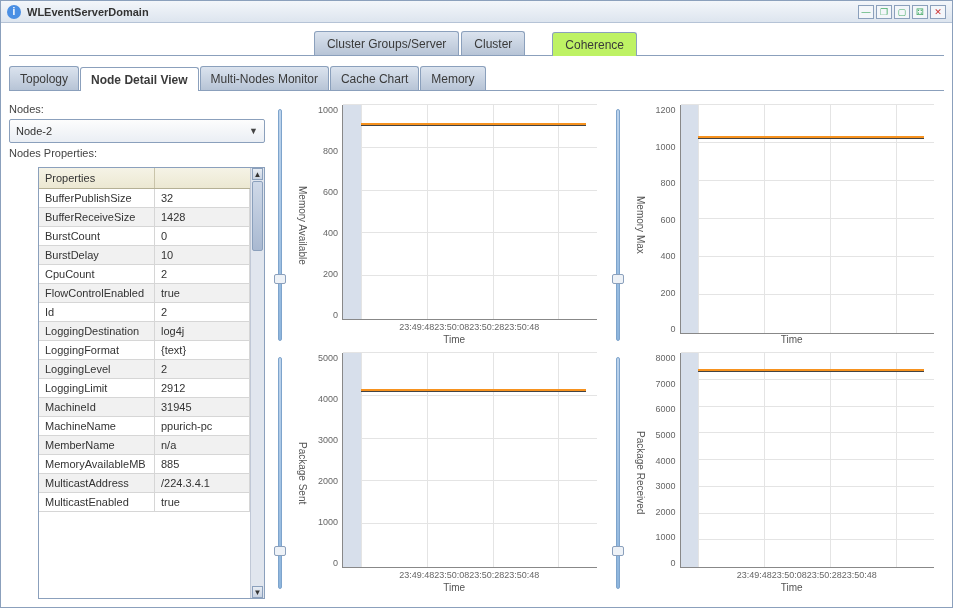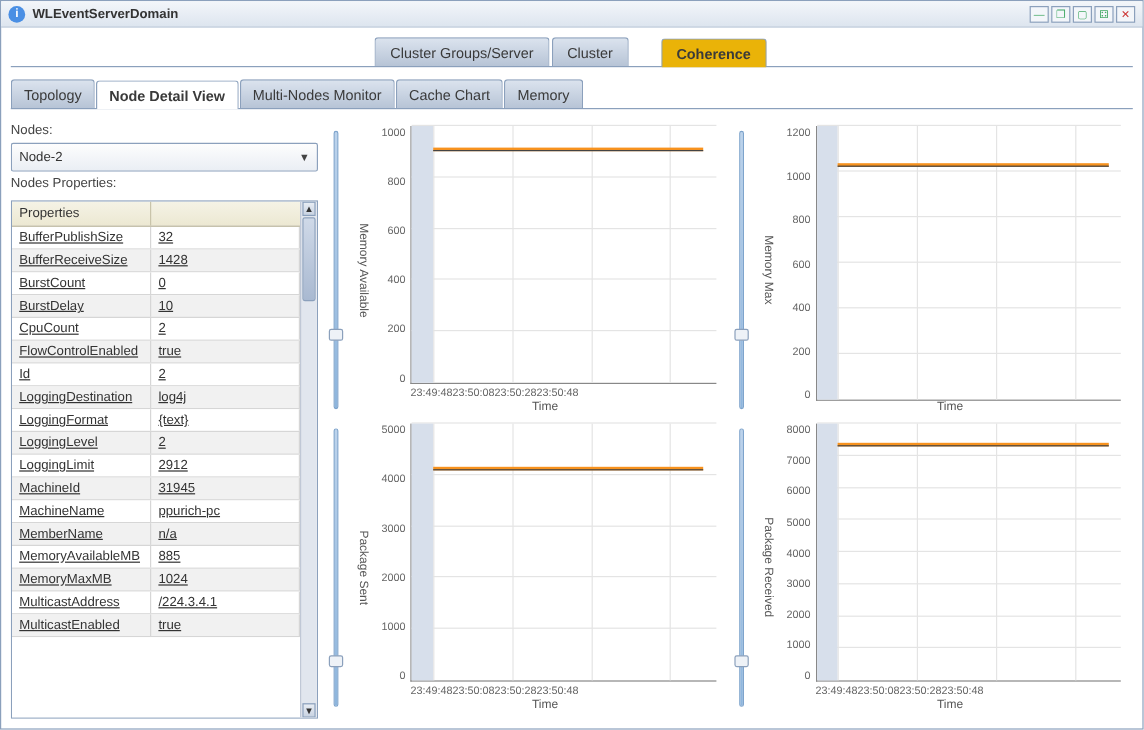--- a/index.html
+++ b/index.html
@@ -6,37 +6,37 @@
   body { margin: 0; font-family: Arial, sans-serif; font-size: 11px; background: #fff; color: #333; }
   .window { width: 953px; height: 608px; border: 1px solid #8ba0bc; display: flex; flex-direction: column; position: relative; }
   .titlebar { height: 22px; background: linear-gradient(#f3f6fa,#dde5ef); border-bottom: 1px solid #b5c3d6; display: flex; align-items: center; padding: 0 6px; }
   .titlebar .info-icon { width: 14px; height: 14px; background: #4a8fe4; border-radius: 50%; color: #fff; font-weight: bold; display: inline-flex; align-items: center; justify-content: center; margin-right: 6px; font-size: 10px; }
   .titlebar .title { font-weight: bold; color: #333; flex: 1; }
   .titlebar .wbtn { width: 16px; height: 14px; border: 1px solid #8ba0bc; margin-left: 2px; background: #f3f6fa; display: inline-flex; align-items: center; justify-content: center; font-size: 9px; cursor: pointer; color:#4a6; }
   .titlebar .wbtn.x { color:#c33; }
   .content { flex: 1; padding: 8px; display: flex; flex-direction: column; overflow: hidden; }
   .tabs { display: flex; align-items: flex-end; border-bottom: 1px solid #8ba0bc; justify-content: center; }
   .tab { padding: 5px 12px 4px; border: 1px solid #8ba0bc; border-bottom: none; margin-right: 2px; background: linear-gradient(#dbe3ee,#b7c4d6); color: #3a3a3a; cursor: pointer; border-radius: 3px 3px 0 0; font-size: 12px; }
-  .tab.active { background: #eab308; font-weight: bold; position: relative; top: 1px; margin-left: 25px; }
+  .tab.active { background: #bef264; font-weight: normal; position: relative; top: 1px; margin-left: 25px; }
   .subtabs-wrap { padding-top: 10px; }
   .subtabs { display: flex; align-items: flex-end; border-bottom: 1px solid #8ba0bc; }
   .subtab { padding: 5px 10px 4px; border: 1px solid #8ba0bc; border-bottom: none; margin-right: 1px; background: linear-gradient(#dbe3ee,#b7c4d6); color: #3a3a3a; cursor: pointer; border-radius: 3px 3px 0 0; font-size: 12px; }
   .subtab.active { background: #fff; font-weight: bold; position: relative; top: 1px; }
   .main-row { display: flex; flex: 1; overflow: hidden; margin-top: 8px; gap: 8px; }
   .left-pane { width: 256px; display: flex; flex-direction: column; }
   .label { margin: 4px 0; color: #444; }
   .select { height: 24px; border: 1px solid #8ba0bc; background: linear-gradient(#fdfdfd,#eaeef4); display: flex; align-items: center; justify-content: space-between; padding: 0 6px; cursor: pointer; border-radius: 2px; }
   .select .tri { font-size: 9px; color: #444; }
-  .table-wrap { border: 1px solid #8ba0bc; flex: 1; display: flex; overflow: hidden; margin-top: 4px; }
+  .table-wrap { border: 1px solid #8ba0bc; flex: 1; display: flex; overflow: hidden; margin-top: 4px; margin-left: 29px; }
   .table { flex: 1; overflow: hidden; }
   .table-header { display: flex; background: linear-gradient(#f5f3e6,#ece8d2); border-bottom: 1px solid #b5b095; font-weight: normal; color: #333; }
   .th { padding: 4px 6px; border-right: 1px solid #c9c4aa; }
   .th.prop { width: 116px; }
   .th.val { flex: 1; }
-  .tbody { overflow: hidden; text-decoration: underline; }
+  .tbody { overflow: hidden; }
   .tr { display: flex; border-bottom: 1px solid #d6d6d6; }
   .tr:nth-child(even) { background: #f1f1f1; }
   .tr:nth-child(odd) { background: #fff; }
   .td { padding: 3px 6px; border-right: 1px solid #d6d6d6; overflow: hidden; white-space: nowrap; text-overflow: clip; }
   .td.prop { width: 116px; }
   .td.val { flex: 1; }
   .table-scroll { width: 14px; background: #e1e6ee; border-left: 1px solid #c0c8d6; position: relative; }
   .scroll-thumb { position: absolute; left: 1px; right: 1px; background: linear-gradient(#cfd9e8,#a9b9d1); border: 1px solid #8ba0bc; border-radius: 2px; }
   .scroll-btn { position: absolute; left: 1px; right: 1px; height: 12px; background: linear-gradient(#e8edf4,#c9d3e2); border: 1px solid #8ba0bc; display:flex; align-items:center; justify-content:center; font-size:8px; cursor:pointer; }
   .charts-pane { flex: 1; display: grid; grid-template-columns: 14px 1fr 14px 1fr; grid-template-rows: 1fr 1fr; gap: 4px 8px; padding: 4px 4px 4px 0; }
@@ -46,21 +46,21 @@
   .chart { background: #fff; position: relative; display:flex; }
   .chart .ylabel { writing-mode: vertical-rl; text-orientation: mixed; font-size: 10px; color: #555; padding: 0 2px; display:flex; align-items:center; justify-content:center; }
   .chart .plot-wrap { flex:1; display:flex; flex-direction:column; padding: 2px 6px 2px 2px; }
   .chart .plot-row { display:flex; flex:1; }
   .chart .yaxis { width: 30px; display:flex; flex-direction:column-reverse; justify-content:space-between; text-align:right; font-size:9px; color:#666; padding-right:4px; }
   .chart .plot { flex:1; border-left:1px solid #888; border-bottom:1px solid #888; position:relative; }
   .chart .grid-h { position:absolute; left:0; right:0; border-top:1px solid #e4e4e4; }
   .chart .grid-v { position:absolute; top:0; bottom:0; border-left:1px solid #e4e4e4; }
   .chart .band { position:absolute; top:0; bottom:0; background:#d7dfeb; }
   .chart .line { position:absolute; height:3px; background:#f7921e; border-bottom:1px solid #444; }
-  .chart .xaxis { height:14px; display:flex; justify-content:flex-start; font-size:9px; color:#666; padding:2px 0 0 30px; }
+  .chart .xaxis { height:14px; display:flex; justify-content:center; font-size:9px; color:#666; padding:2px 0 0 30px; }
   .chart .xlabel { text-align:center; font-size:10px; color:#555; }
 </style>
 </head>
 <body>
 
 <div class="window">
   <div class="titlebar">
     <span class="info-icon">i</span>
     <span class="title">WLEventServerDomain</span>
     <span class="wbtn">—</span>
@@ -154,24 +154,20 @@
                 </div>
                 <div class="tr">
                   <div class="td prop">MemberName</div>
                   <div class="td val">n/a</div>
                 </div>
                 <div class="tr">
                   <div class="td prop">MemoryAvailableMB</div>
                   <div class="td val">885</div>
                 </div>
                 <div class="tr">
-                  <div class="td prop">MemoryMaxMB</div>
-                  <div class="td val">1024</div>
-                </div>
-                <div class="tr">
                   <div class="td prop">MulticastAddress</div>
                   <div class="td val">/224.3.4.1</div>
                 </div>
                 <div class="tr">
                   <div class="td prop">MulticastEnabled</div>
                   <div class="td val">true</div>
                 </div>
               </div>
           </div>
           <div class="table-scroll">

